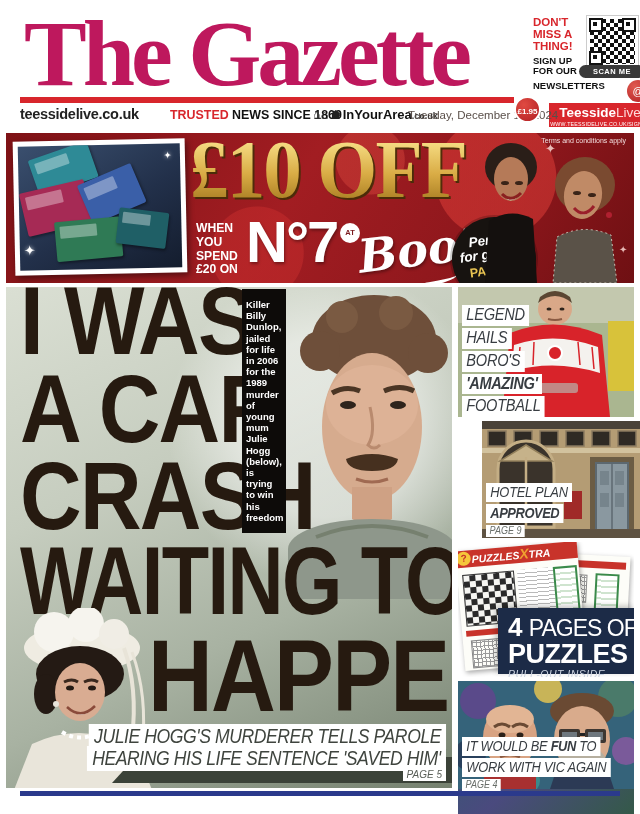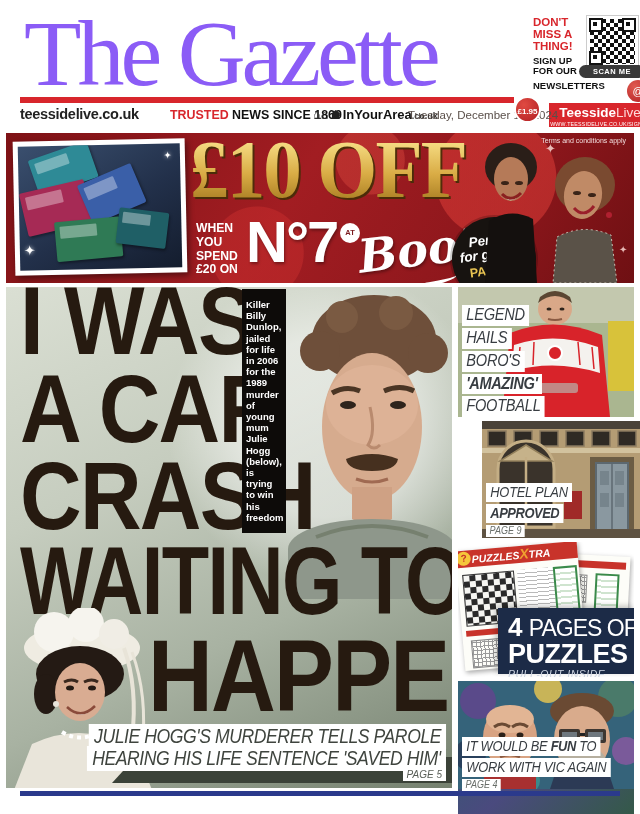--- a/index.html
+++ b/index.html
@@ -1,22 +1,22 @@
 <!DOCTYPE html>
 <html><head>
 <meta charset="utf-8">
 <style>
   html,body{margin:0;padding:0;background:#e8e8e8;}
   #page{position:relative;width:640px;height:814px;background:#fff;overflow:hidden;
         font-family:"Liberation Sans",sans-serif;}
   .abs{position:absolute;}
 
   
-  .mast-title{left:24px;top:6px;font-family:"Liberation Serif",serif;font-weight:normal;
-    font-size:94px;line-height:1;color:#8b5cf6;letter-spacing:-4px;white-space:nowrap;}
+  .mast-title{left:24px;top:6px;font-family:"Liberation Serif",serif;font-weight:bold;
+    font-size:94px;line-height:1;color:#be185d;letter-spacing:-4px;white-space:nowrap;}
   .mast-right{left:521px;top:16px;width:119px;height:112px;margin-left:12px;}
   .dmt{left:0;top:0;width:54px;color:#d8262c;font-weight:bold;font-size:11.5px;line-height:1.05;}
   .signup{left:0;top:40px;width:52px;color:#111;font-weight:bold;font-size:9.5px;line-height:1.1;}
   .newsl{left:0;top:64px;color:#111;font-weight:bold;font-size:9.5px;white-space:nowrap;}
   .qr{left:54px;top:0;width:45px;height:45px;background:
       repeating-conic-gradient(#111 0% 25%, #fff 0% 50%);background-size:8px 8px;
       border:3px solid #fff;outline:1px solid #ccc;}
   .qr i{position:absolute;width:10px;height:10px;border:2px solid #111;background:#fff;}
   .qr i b{position:absolute;left:2px;top:2px;width:4px;height:4px;background:#111;}
   .scanme{left:46px;top:49px;width:66px;height:13px;background:#3a3a3a;border-radius:7px;

